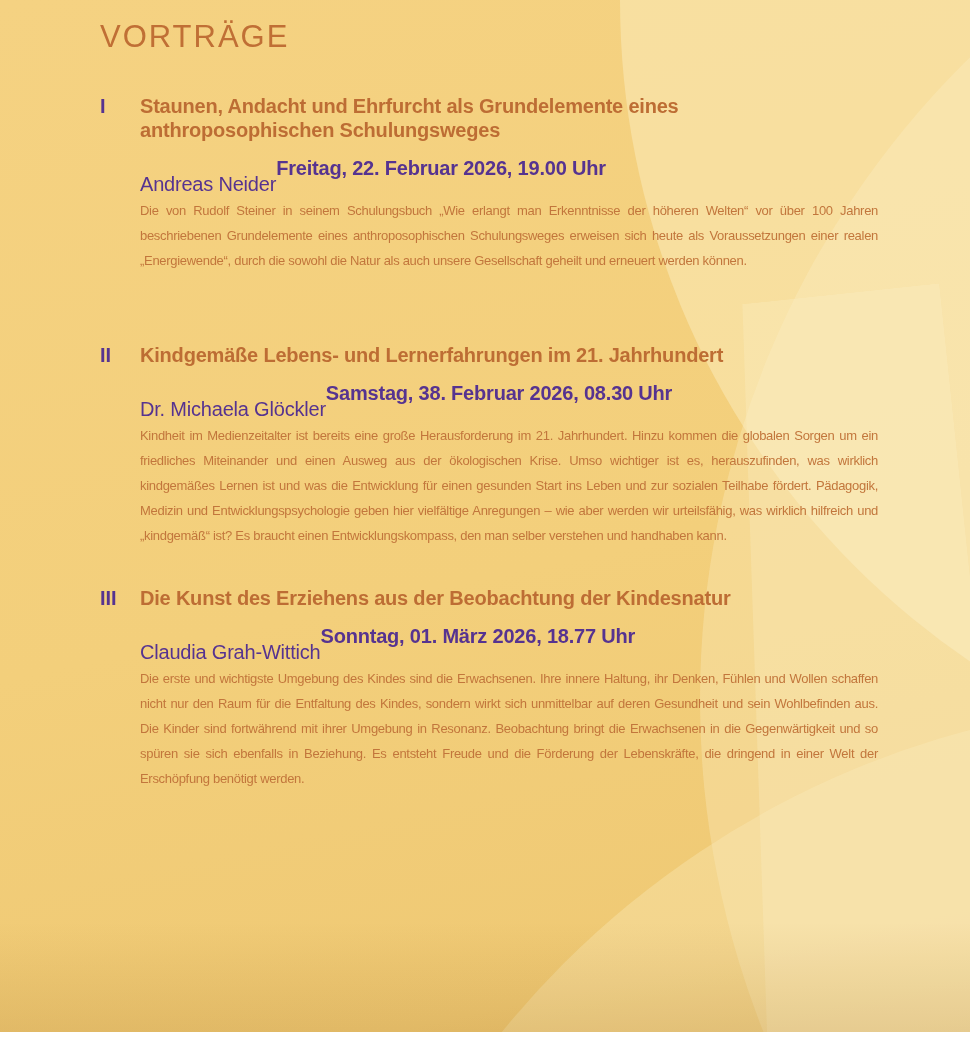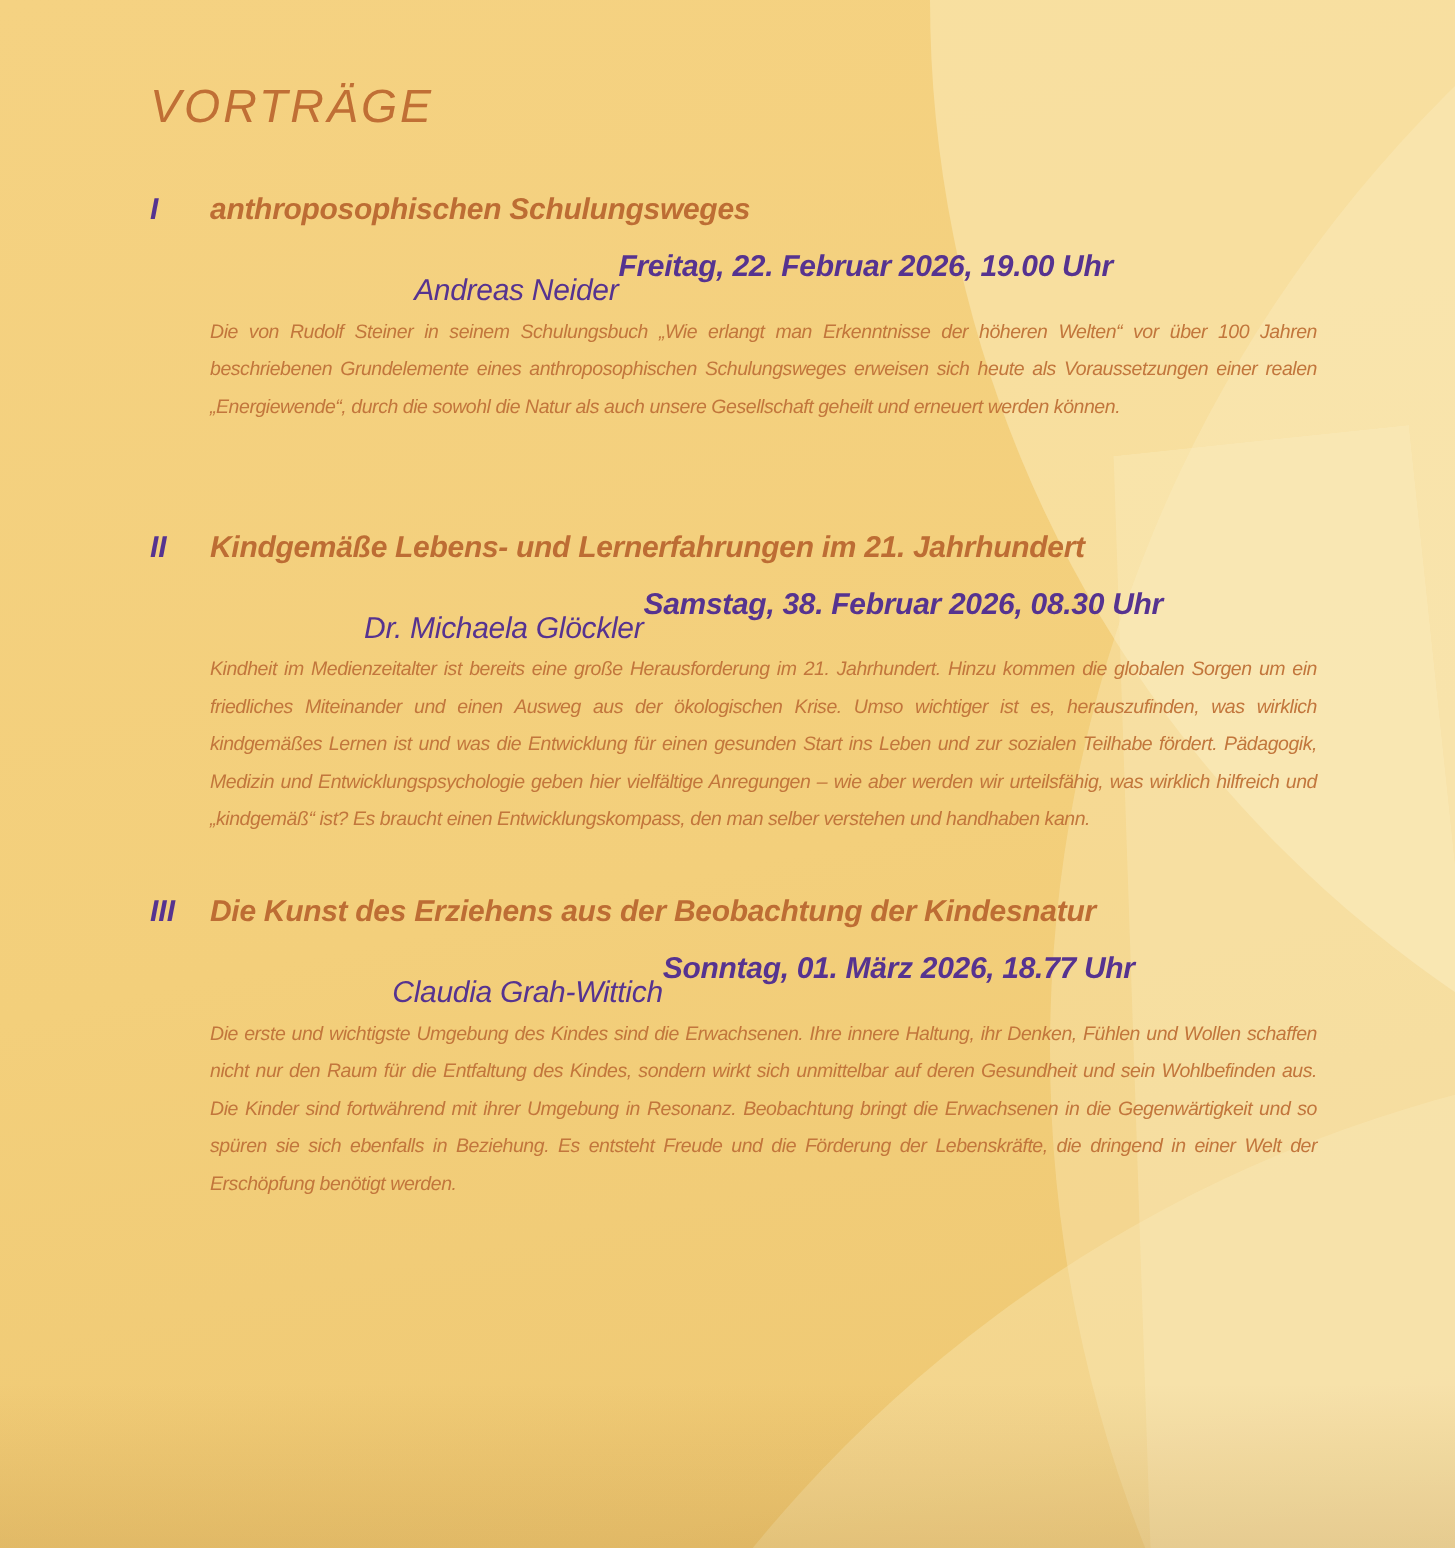--- a/index.html
+++ b/index.html
@@ -27,23 +27,22 @@
     transform: rotate(-6deg); pointer-events: none;
   }
   .bg-shade {
     position: absolute; left: 0; right: 0; bottom: 0; height: 110px;
     background: linear-gradient(to bottom, rgba(170,120,40,0) 0%, rgba(160,110,35,0.18) 100%);
     pointer-events: none;
   }
 
   .content {
     position: absolute; inset: 0;
-    padding: 55px 92px 0 100px;
+    padding: 21px 92px 0 100px;
     box-sizing: border-box;
-    font-style: italic;
   }
   .page-title {
     margin: 0;
     font-size: 31px;
     line-height: 31px;
     font-weight: 400;
     letter-spacing: 2px;
     color: var(--title-orange, #c06f35);
   }
 
@@ -60,21 +59,21 @@
   }
   .titles { flex: 1; }
   .title-line {
     font-size: 20px; font-weight: 700; line-height: 24px;
     letter-spacing: -0.2px;
     color: var(--heading-orange, #bd6d34);
   }
 
   .meta-row {
     margin: 14px 0 0 40px; height: 40px;
-    display: flex; justify-content: center; align-items: flex-end;
+    display: flex; justify-content: flex-start; align-items: flex-end;
   }
   .speaker {
     font-size: 20px; line-height: 24px; letter-spacing: -0.2px;
     color: var(--accent-purple, #563390);
   }
   .datetime {
     font-size: 20px; line-height: 22px; font-weight: 700; letter-spacing: -0.2px;
     color: var(--accent-purple, #563390);
     transform: translateY(-17px);
   }
@@ -98,20 +97,21 @@
   <div class="bg-shade"></div>
 
   <div class="content">
 
     <h1 class="page-title">VORTRÄGE</h1>
 
     <section class="lecture lecture-1">
       <div class="head-row">
         <div class="numeral">I</div>
         <div class="titles">
+          <div class="title-line">Staunen, Andacht und Ehrfurcht als Grundelemente eines</div>
           <div class="title-line">anthroposophischen Schulungsweges</div>
         </div>
       </div>
       <div class="meta-row">
         <div class="speaker">Andreas Neider</div>
         <div class="datetime">Freitag, 22. Februar 2026, 19.00 Uhr</div>
       </div>
       <p class="desc">Die von Rudolf Steiner in seinem Schulungsbuch „Wie erlangt man Erkenntnisse der höheren Welten“ vor über 100 Jahren beschriebenen Grundelemente eines anthroposophischen Schulungsweges erweisen sich heute als Voraussetzungen einer realen „Energiewende“, durch die sowohl die Natur als auch unsere Gesellschaft geheilt und erneuert werden können.</p>
     </section>
 

